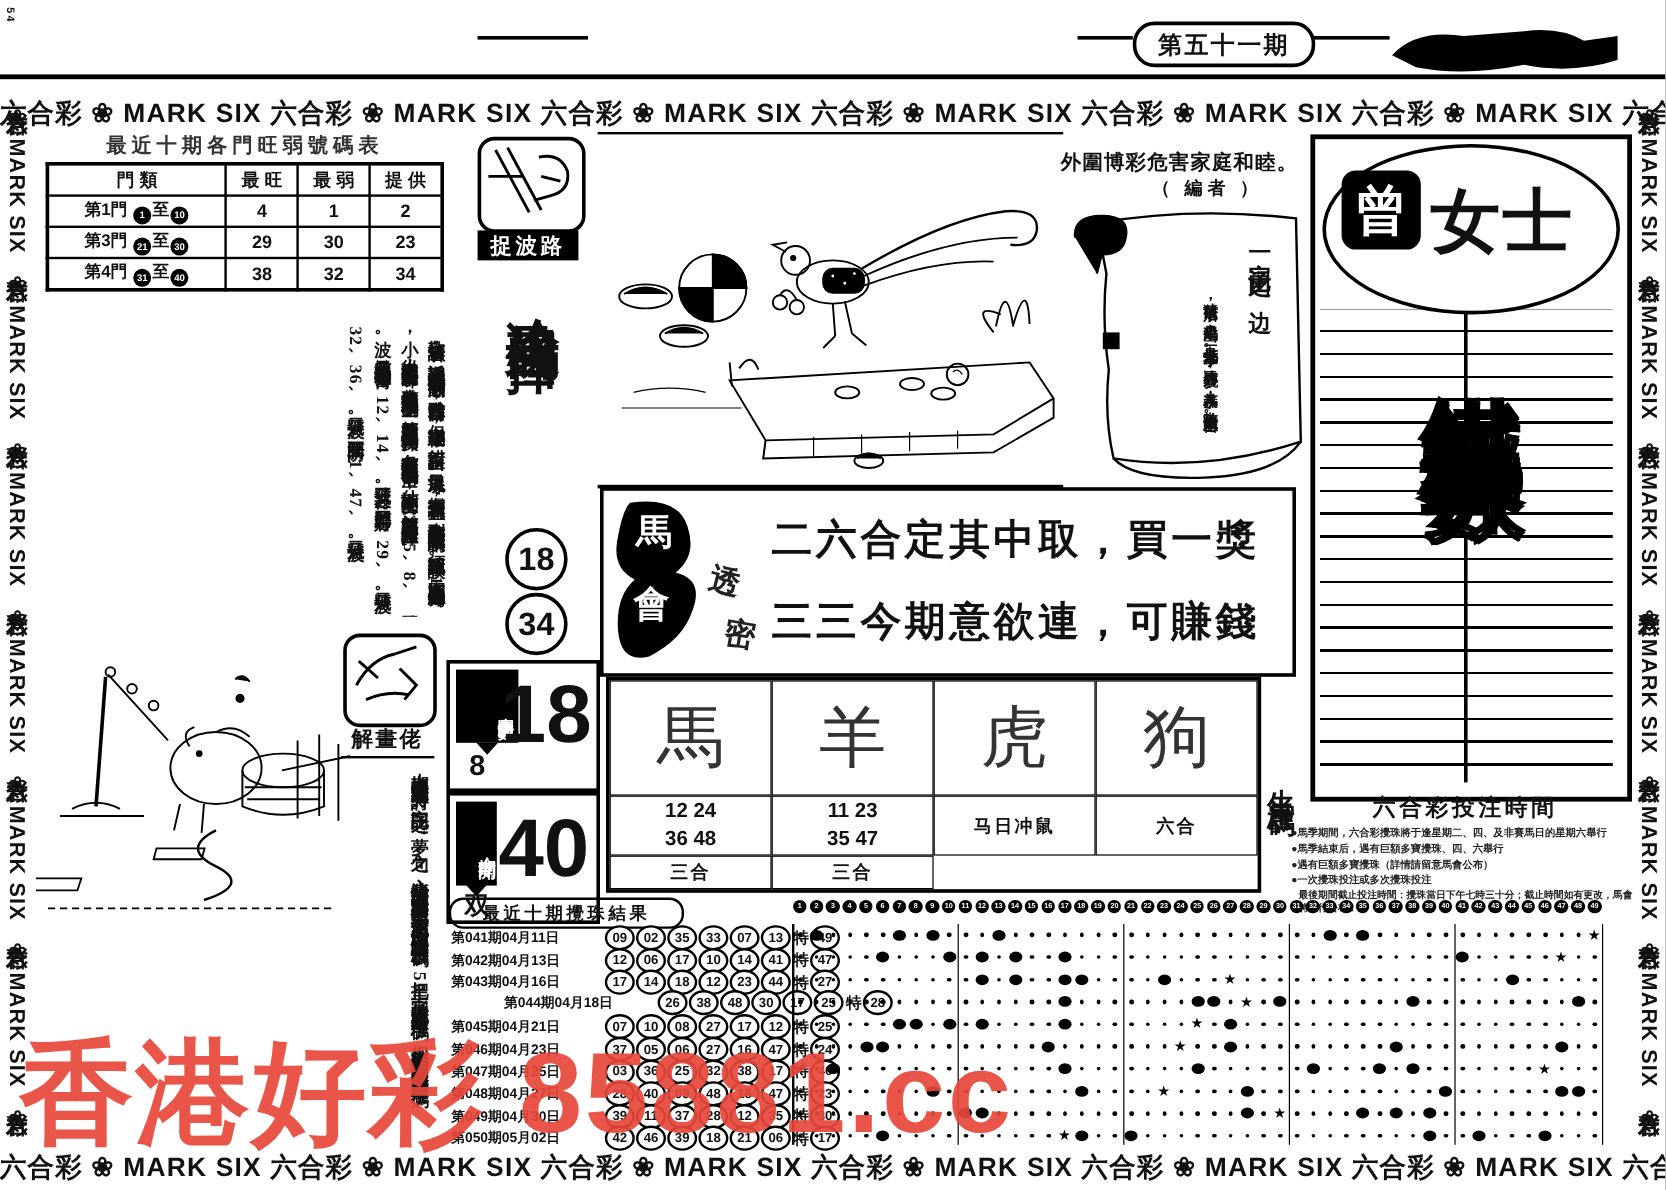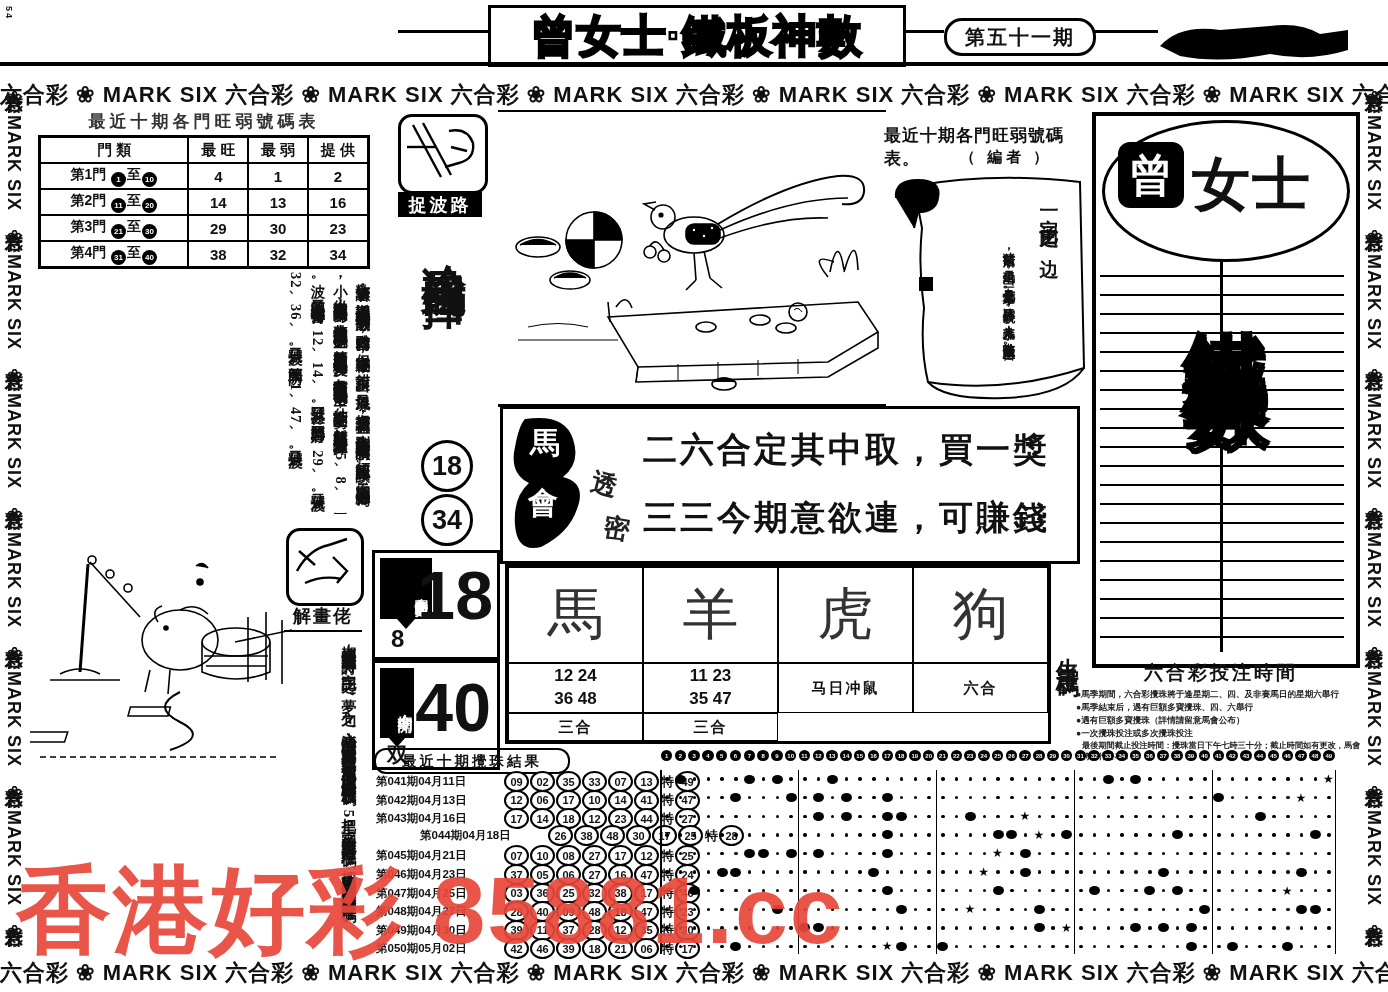--- a/index.html
+++ b/index.html
@@ -144,23 +144,20 @@
 </style>
 </head>
 <body>
 
 <div id="page">
 
   <div class="abs" id="page-num">54</div>
   <div class="abs" id="mast-dash-l"></div>
   <div class="abs" id="mast-dash-r"></div>
   <div class="abs" id="mast-dash-r2"></div>
-  <div class="abs" id="masthead-box">
-    <span id="masthead-title">曾女士·鐵板神數</span>
-  </div>
   <div class="abs" id="issue-pill">第五十一期</div>
   <div class="abs" id="blobs">
     <svg width="200" height="56" viewBox="0 0 200 56">
       <path d="M10 30 Q30 8 70 14 L120 10 Q150 6 170 18 L198 14 L198 34 Q160 46 120 38 Q70 48 30 40 Z" fill="#000"></path>
     </svg>
   </div>
   <div class="abs" id="mast-line-main"></div>
 
   <div class="abs strip-h" id="strip-top"> 六合彩 ❀ MARK SIX  六合彩 ❀ MARK SIX  六合彩 ❀ MARK SIX  六合彩 ❀ MARK SIX  六合彩 ❀ MARK SIX  六合彩 ❀ MARK SIX  六合彩 ❀ MARK SIX  六合彩 ❀ MARK SIX  六合彩 ❀ MARK SIX  六合彩 ❀ MARK SIX  六合彩 ❀ MARK SIX  六合彩 ❀ MARK SIX  六合彩 ❀ MARK SIX  六合彩 ❀ MARK SIX </div>
   <div class="abs strip-h" id="strip-bottom"> 六合彩 ❀ MARK SIX  六合彩 ❀ MARK SIX  六合彩 ❀ MARK SIX  六合彩 ❀ MARK SIX  六合彩 ❀ MARK SIX  六合彩 ❀ MARK SIX  六合彩 ❀ MARK SIX  六合彩 ❀ MARK SIX  六合彩 ❀ MARK SIX  六合彩 ❀ MARK SIX  六合彩 ❀ MARK SIX  六合彩 ❀ MARK SIX  六合彩 ❀ MARK SIX  六合彩 ❀ MARK SIX </div>
@@ -177,26 +174,20 @@
             <th>最 弱</th>
             <th>提 供</th>
           </tr>
         </thead>
         <tbody id="stats-body">
           <tr>
             <td class="gate">第1門 <span class="numcircle">1</span>至<span class="numcircle">10</span></td>
             <td>4</td>
             <td>1</td>
             <td>2</td>
-          </tr>
-          <tr>
-            <td class="gate">第2門 <span class="numcircle">11</span>至<span class="numcircle">20</span></td>
-            <td>14</td>
-            <td>13</td>
-            <td>16</td>
           </tr>
           <tr>
             <td class="gate">第3門 <span class="numcircle">21</span>至<span class="numcircle">30</span></td>
             <td>29</td>
             <td>30</td>
             <td>23</td>
           </tr>
           <tr>
             <td class="gate">第4門 <span class="numcircle">31</span>至<span class="numcircle">40</span></td>
             <td>38</td>
@@ -314,21 +305,21 @@
       <circle cx="300" cy="200" r="9"></circle>
         <path d="M296 198 Q300 194 304 200" stroke-width="1"></path>
       <path d="M118 195 Q128 180 134 196"></path>
         <path d="M110 190 L112 210"></path>
       <path d="M30 215 Q60 208 90 215 M20 228 H120" stroke-width="1"></path>
       <ellipse cx="226" cy="272" rx="12" ry="6"></ellipse>
         <path d="M216 270 Q226 262 236 270" fill="#000"></path>
     </svg>
   </div>
 
-  <div class="abs" id="editor-line">最近十期各門旺弱號碼表。</div>
+  <div class="abs" id="editor-line">外圍博彩危害家庭和睦。</div>
   <div class="abs" id="editor-byline">（ 編者 ）</div>
   <div class="abs" id="scroll-wrap">
     <svg width="206" height="240" viewBox="0 0 206 240" stroke="#000" fill="none" stroke-width="2">
       <path d="M30 18 Q110 4 196 14 L200 200 Q120 226 44 214 Q36 180 40 140 Q34 100 38 60 Z" fill="#fff"></path>
       <path d="M12 30 Q10 12 34 12 Q58 12 54 30 Q52 44 34 44 L30 60" fill="#000"></path>
       <rect x="36" y="110" width="12" height="12" fill="#000"></rect>
       <path d="M44 214 Q60 232 120 230 Q180 228 200 200"></path>
     </svg>
   </div>
   <div class="abs" id="scroll-motto">一字记之曰：边</div>

